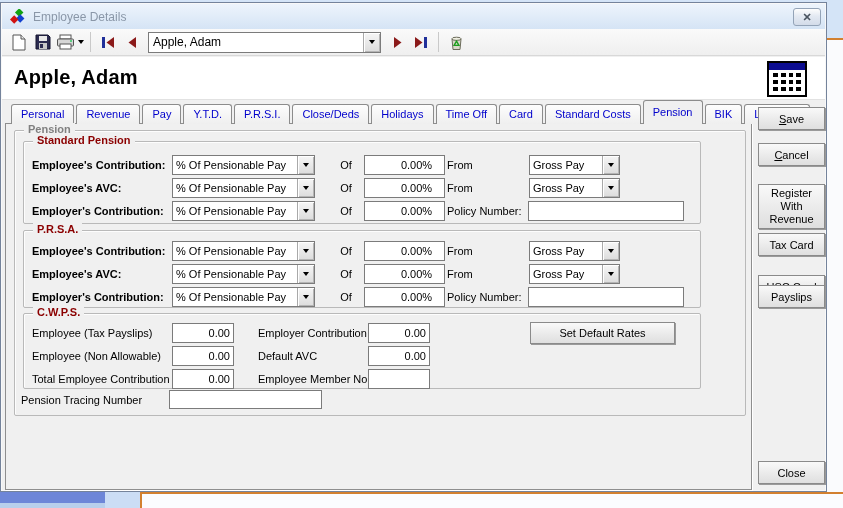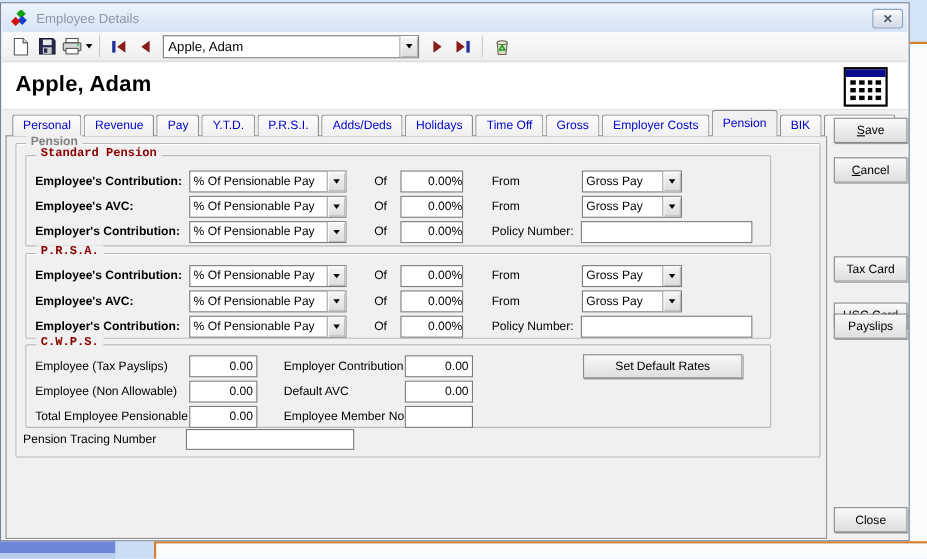--- a/index.html
+++ b/index.html
@@ -62,30 +62,30 @@
 
   
   .panel { position:absolute; left:4px; top:120px; width:747px; height:367px; background:#F0F0F0;
     border-top:1px solid #8E8E8E; border-left:1px solid #8E8E8E; border-bottom:1px solid #8E8E8E; border-right:1px solid #8E8E8E;
     box-shadow:1px 1px 0 #FFFFFF; z-index:2; }
 
   .groupbox { position:absolute; border:1px solid #B9B9B9; border-radius:2px; box-shadow:inset 1px 1px 0 #FDFDFD; }
   .groupbox > .gb-title { position:absolute; top:-8px; left:9px; background:#F0F0F0; padding:0 4px;
     font-weight:bold; font-size:11px; }
   .gb-gray > .gb-title { color:#808080; }
-  .gb-red  > .gb-title { color:#8B0000;font-family:Liberation Mono, monospace; }
+  .gb-red  > .gb-title { color:#8B0000; }
 
   .prow { position:absolute; left:0; width:100%; height:20px; }
   .prow .lbl { position:absolute; left:8px; top:4px;font-weight:bold; }
   .combo { position:absolute; height:20px; background:#fff; border:1px solid #7B7B7B; }
   .combo .ct { display:block; line-height:18px; padding-left:3px; white-space:nowrap; overflow:hidden; }
   .method { left:148px; top:0; width:143px; }
   .of { position:absolute; left:311px; top:4px; width:22px; text-align:center; font-weight:normal; }
   .field { position:absolute; border:1px solid #7B7B7B; background:#fff; font-family:"Liberation Sans",sans-serif; font-size:11px; height:20px; }
-  .pct { left:340px; top:0; width:57px; text-align:center;padding-left:24px; }
+  .pct { left:340px; top:0; width:81px; text-align:center;padding-left:24px; }
   .fromlbl { position:absolute; left:423px; top:4px; }
   .source { left:505px; top:0; width:91px; }
   .policyfield { left:504px; top:0; width:156px; }
 
   .clbl1 { position:absolute; left:8px; top:4px; }
   .cfield1 { left:148px; top:0; width:62px; text-align:right; padding-right:3px; }
   .clbl2 { position:absolute; left:234px; top:4px; }
   .cfield2 { left:344px; top:0; width:62px; text-align:right; padding-right:3px; }
 
   .btn { background:linear-gradient(#F9F9F9,#E9E9E9 60%,#DFDFDF); border:1px solid #8A8A8A;
@@ -212,25 +212,25 @@
       </div>
     </div>
   </div>
 
   <div class="tabstrip">
     <div class="tab">Personal</div>
     <div class="tab">Revenue</div>
     <div class="tab">Pay</div>
     <div class="tab">Y.T.D.</div>
     <div class="tab">P.R.S.I.</div>
-    <div class="tab">Adds/Deds</div>
+    <div class="tab">Close/Deds</div>
     <div class="tab">Holidays</div>
     <div class="tab">Time Off</div>
-    <div class="tab">Gross</div>
-    <div class="tab">Employer Costs</div>
+    <div class="tab">Card</div>
+    <div class="tab">Standard Costs</div>
     <div class="tab active">Pension</div>
     <div class="tab">BIK</div>
     <div class="tab">Loan A/C</div>
   </div>
 
   <div class="panel"></div>
 
   <div class="groupbox gb-gray" style="left:13px; top:127px; width:732px; height:286px; z-index:3;">
     <span class="gb-title">Pension</span>
   </div>
@@ -356,32 +356,33 @@
       <span class="clbl2">Employer Contribution</span>
       <input class="field cfield2" value="0.00" style="">
     </div>
     <div class="prow" style="top:32px">
       <span class="clbl1">Employee (Non Allowable)</span>
       <input class="field cfield1" value="0.00" style="">
       <span class="clbl2">Default AVC</span>
       <input class="field cfield2" value="0.00" style="">
     </div>
     <div class="prow" style="top:55px">
-      <span class="clbl1">Total Employee Pensionable</span>
+      <span class="clbl1">Total Employee Contribution</span>
       <input class="field cfield1" value="0.00" style="">
       <span class="clbl2">Employee Member No</span>
       <input class="field cfield2" value="" style="">
     </div>
 
     <div class="btn set-default">Set Default Rates</div>
   </div>
 
   <span class="tracing-label">Pension Tracing Number</span>
   <input class="field tracing-field" style="position: absolute;" value="">
 
   <div class="btn side-btn accel" style="top:104px"><u>S</u>ave</div>
   <div class="btn side-btn accel" style="top:140px"><u>C</u>ancel</div>
+  <div class="btn side-btn tall" style="top:181px">Register With Revenue</div>
   <div class="btn side-btn" style="top:230px">Tax Card</div>
   <div class="btn side-btn" style="top:272px">USC Card</div>
   <div class="btn side-btn" style="top:282px">Payslips</div>
   <div class="btn side-btn" style="top:458px">Close</div>
 
 </div>
 
 </body></html>

